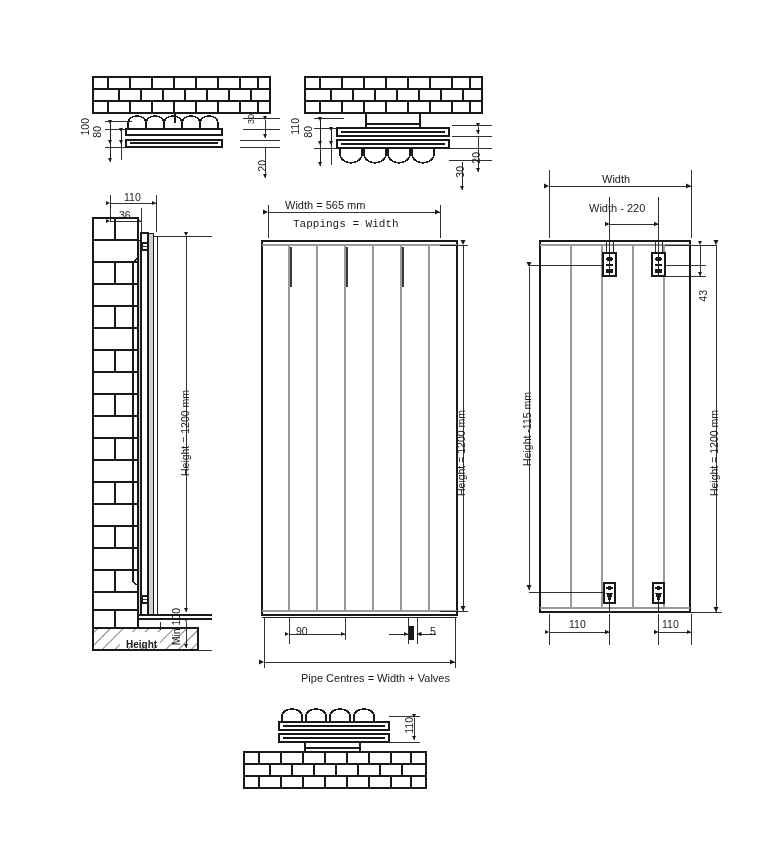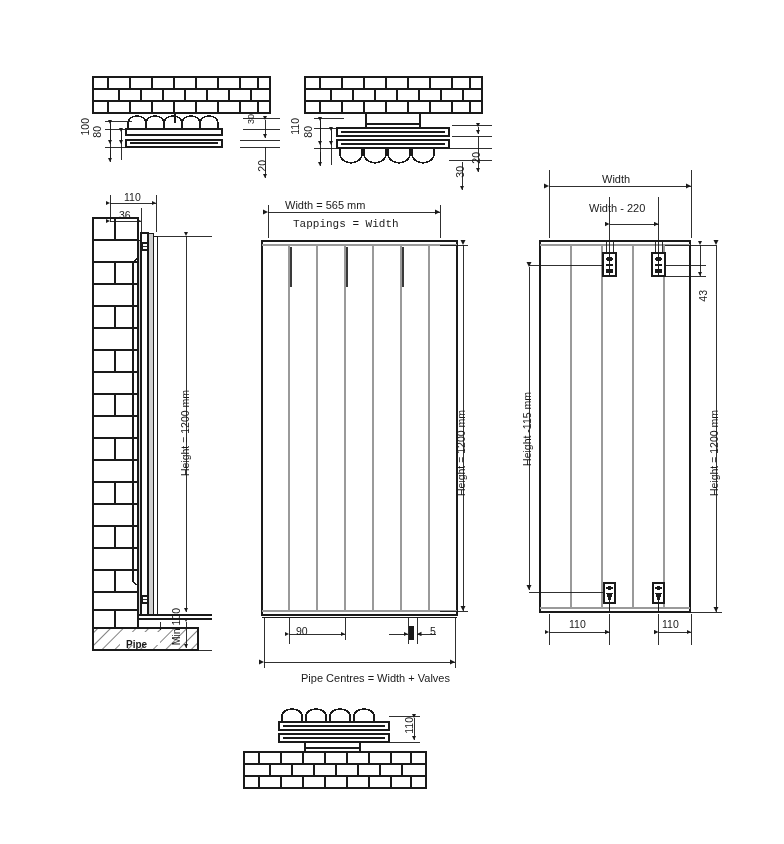--- a/index.html
+++ b/index.html
@@ -386,21 +386,21 @@
 
 <div class="lbl vert" style="left:290px;top:118px;">110</div>
 <div class="lbl vert" style="left:303px;top:126px;">80</div>
 <div class="lbl vert" style="left:471px;top:152px;">20</div>
 <div class="lbl vert" style="left:455px;top:166px;">30</div>
 
 <div class="lbl" style="left:124px;top:192px;">110</div>
 <div class="lbl" style="left:119px;top:210px;">36</div>
 <div class="lbl vert" style="left:180px;top:390px;">Height = 1200 mm</div>
 <div class="lbl vert" style="left:171px;top:608px;">Min 100</div>
-<div class="lbl" style="left:126px;top:640px;font-size:10px;font-weight:bold;">Pipe</div>
+<div class="lbl" style="left:126px;top:640px;font-size:10px;font-weight:bold;">Height</div>
 
 <div class="lbl b" style="left:285px;top:200px;text-align:right;">Width = 565 mm</div>
 <div class="lbl b" style="left:293px;top:219px;font-family:Liberation Mono, monospace;">Tappings = Width</div>
 <div class="lbl vert" style="left:456px;top:410px;">Height = 1200 mm</div>
 <div class="lbl" style="left:296px;top:626px;">90</div>
 <div class="lbl" style="left:430px;top:626px;">5</div>
 <div class="lbl b" style="left:301px;top:661px;margin-top:12px;">Pipe Centres = Width + Valves</div>
 
 <div class="lbl b" style="left:602px;top:174px;">Width</div>
 <div class="lbl b" style="left:589px;top:203px;">Width - 220</div>

